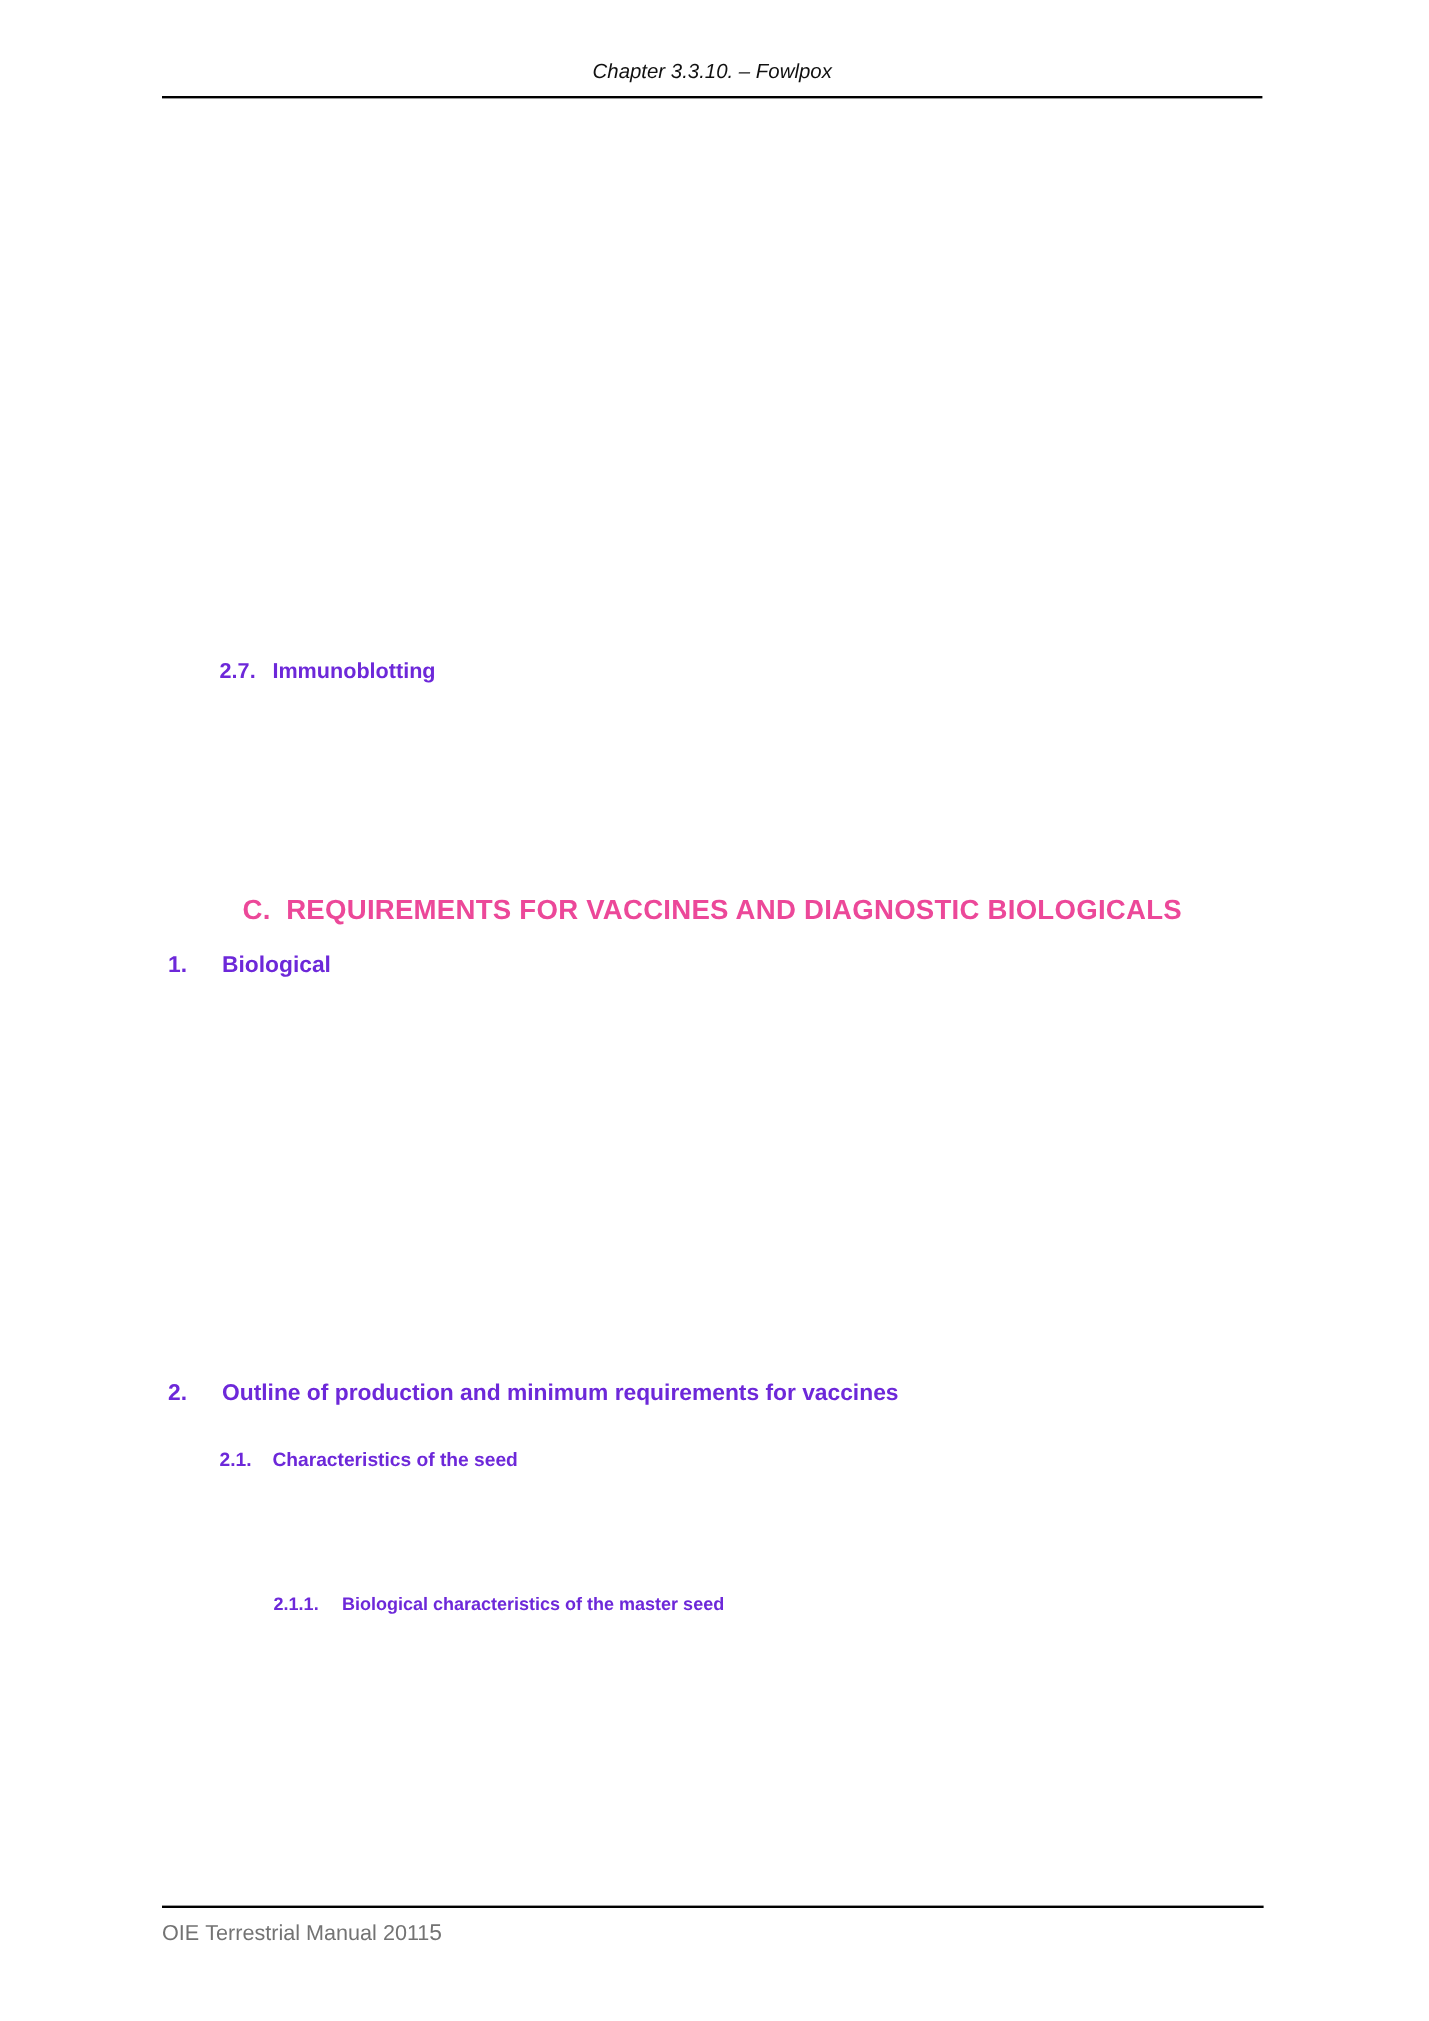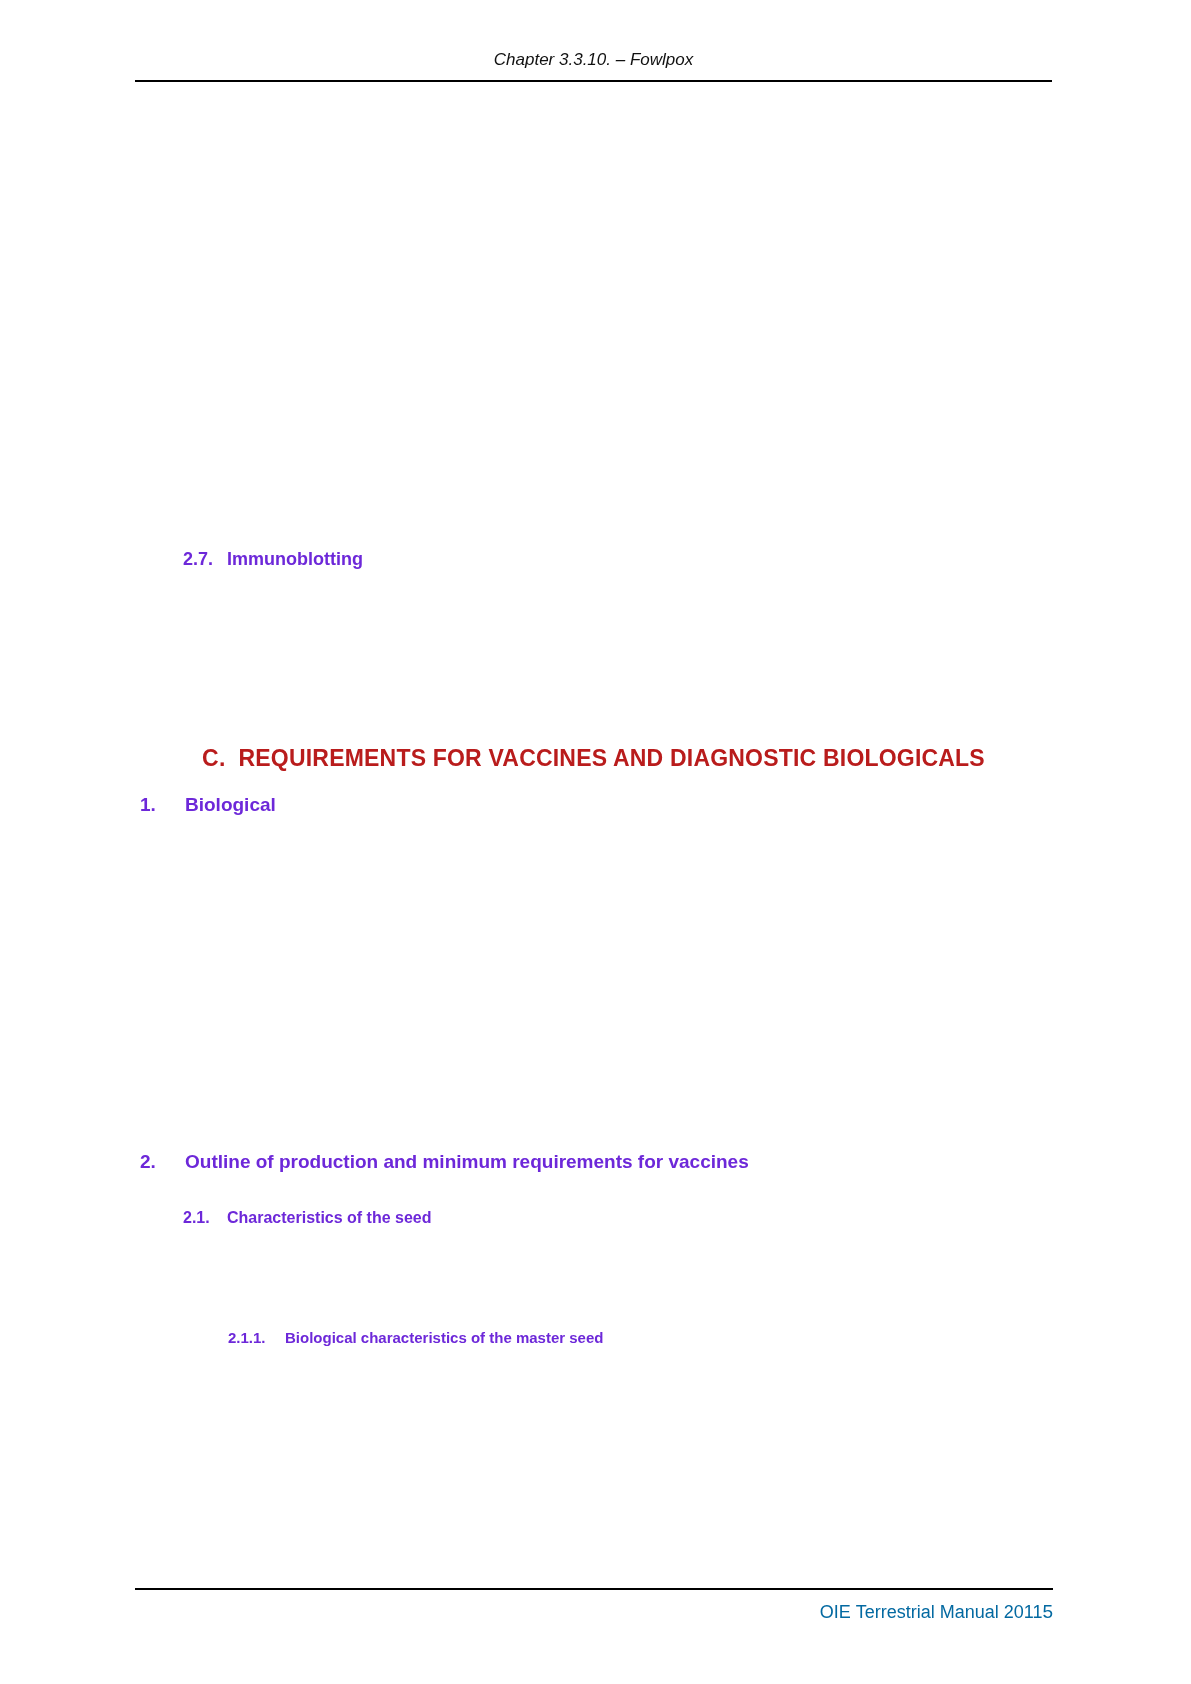--- a/index.html
+++ b/index.html
@@ -70,45 +70,45 @@
   .part-heading {
     position: absolute;
     top: 745px;
     left: 135px;
     width: 917px;
     text-align: center;
     font-size: 23px;
     font-weight: bold;
     letter-spacing: 0.2px;
     white-space: nowrap;
-    color: #b91c1c;
+    color: #ec4899;
   }
   .part-heading .part-letter {
     margin-right: 13px;
   }
 
   
   .footer-rule {
     position: absolute;
     top: 1588px;
     left: 135px;
     width: 918px;
     height: 2px;
     background: #000;
   }
   .footer-row {
     position: absolute;
     top: 1601px;
     left: 135px;
     width: 918px;
     display: flex;
-    justify-content: flex-end;
+    justify-content: flex-start;
     align-items: baseline;
     font-size: 18px;
-    color: #0369a1;
+    color: #737373;
   }
   .footer-left {
     display: flex;
     gap: 5px;
     align-items: baseline;
     white-space: nowrap;
   }
   .manual-title-italic {
   }
   .page-number {

